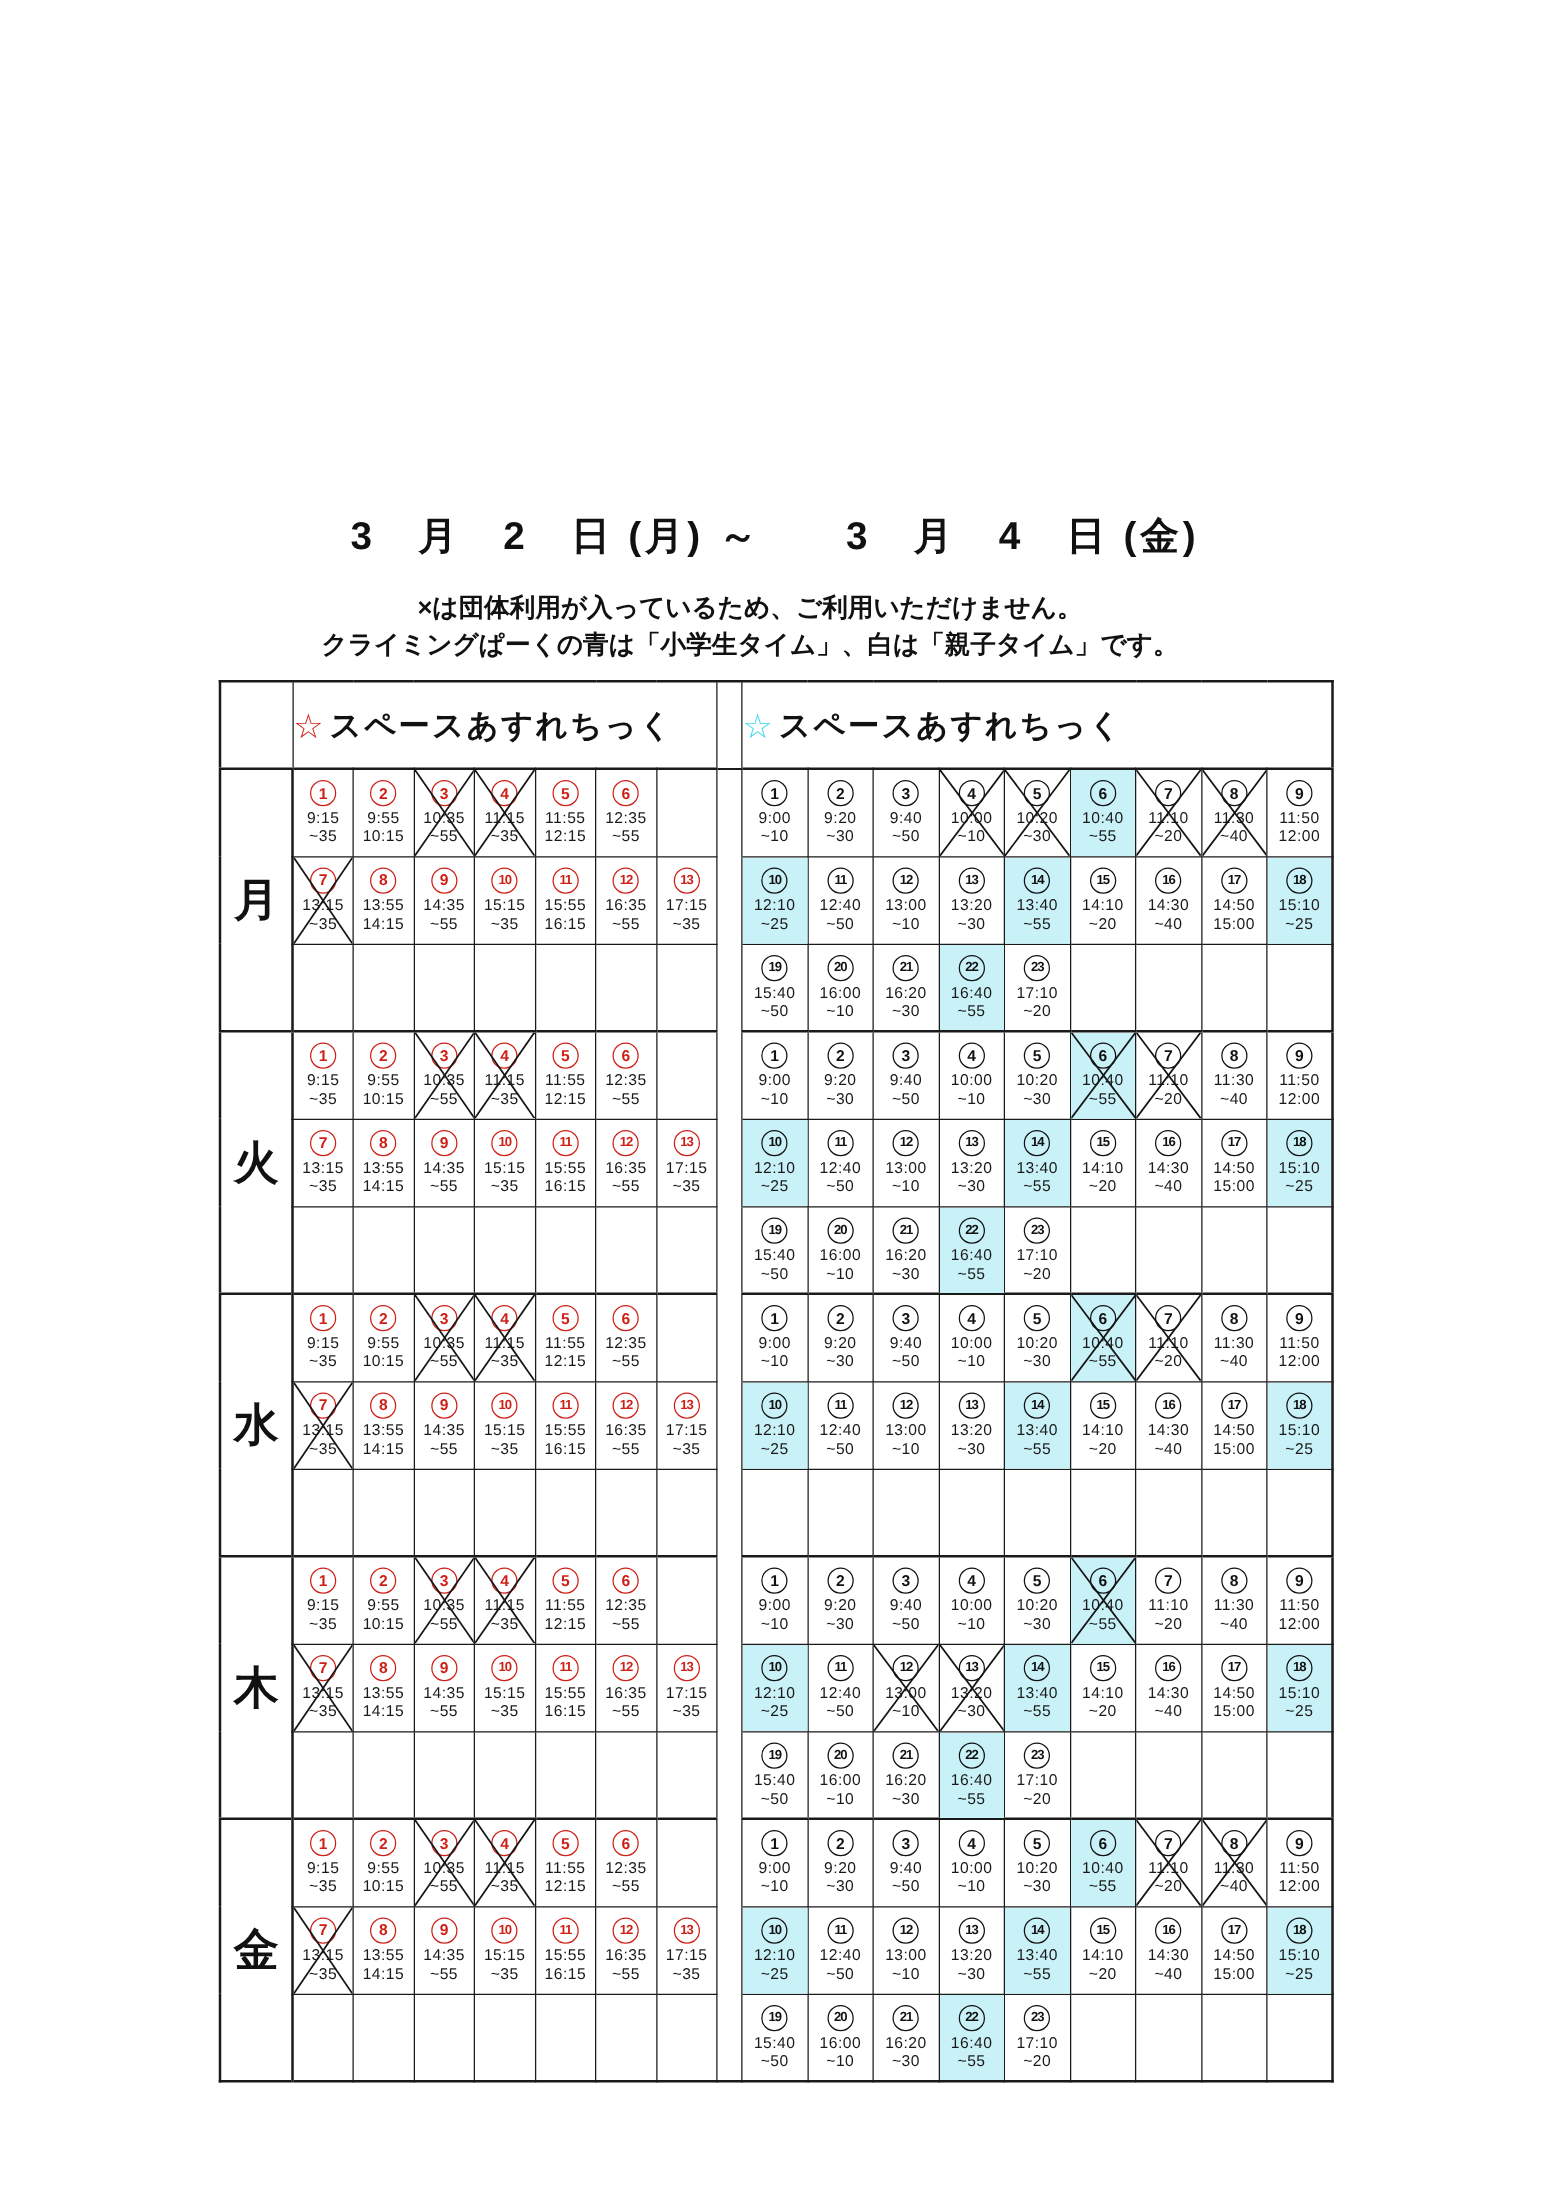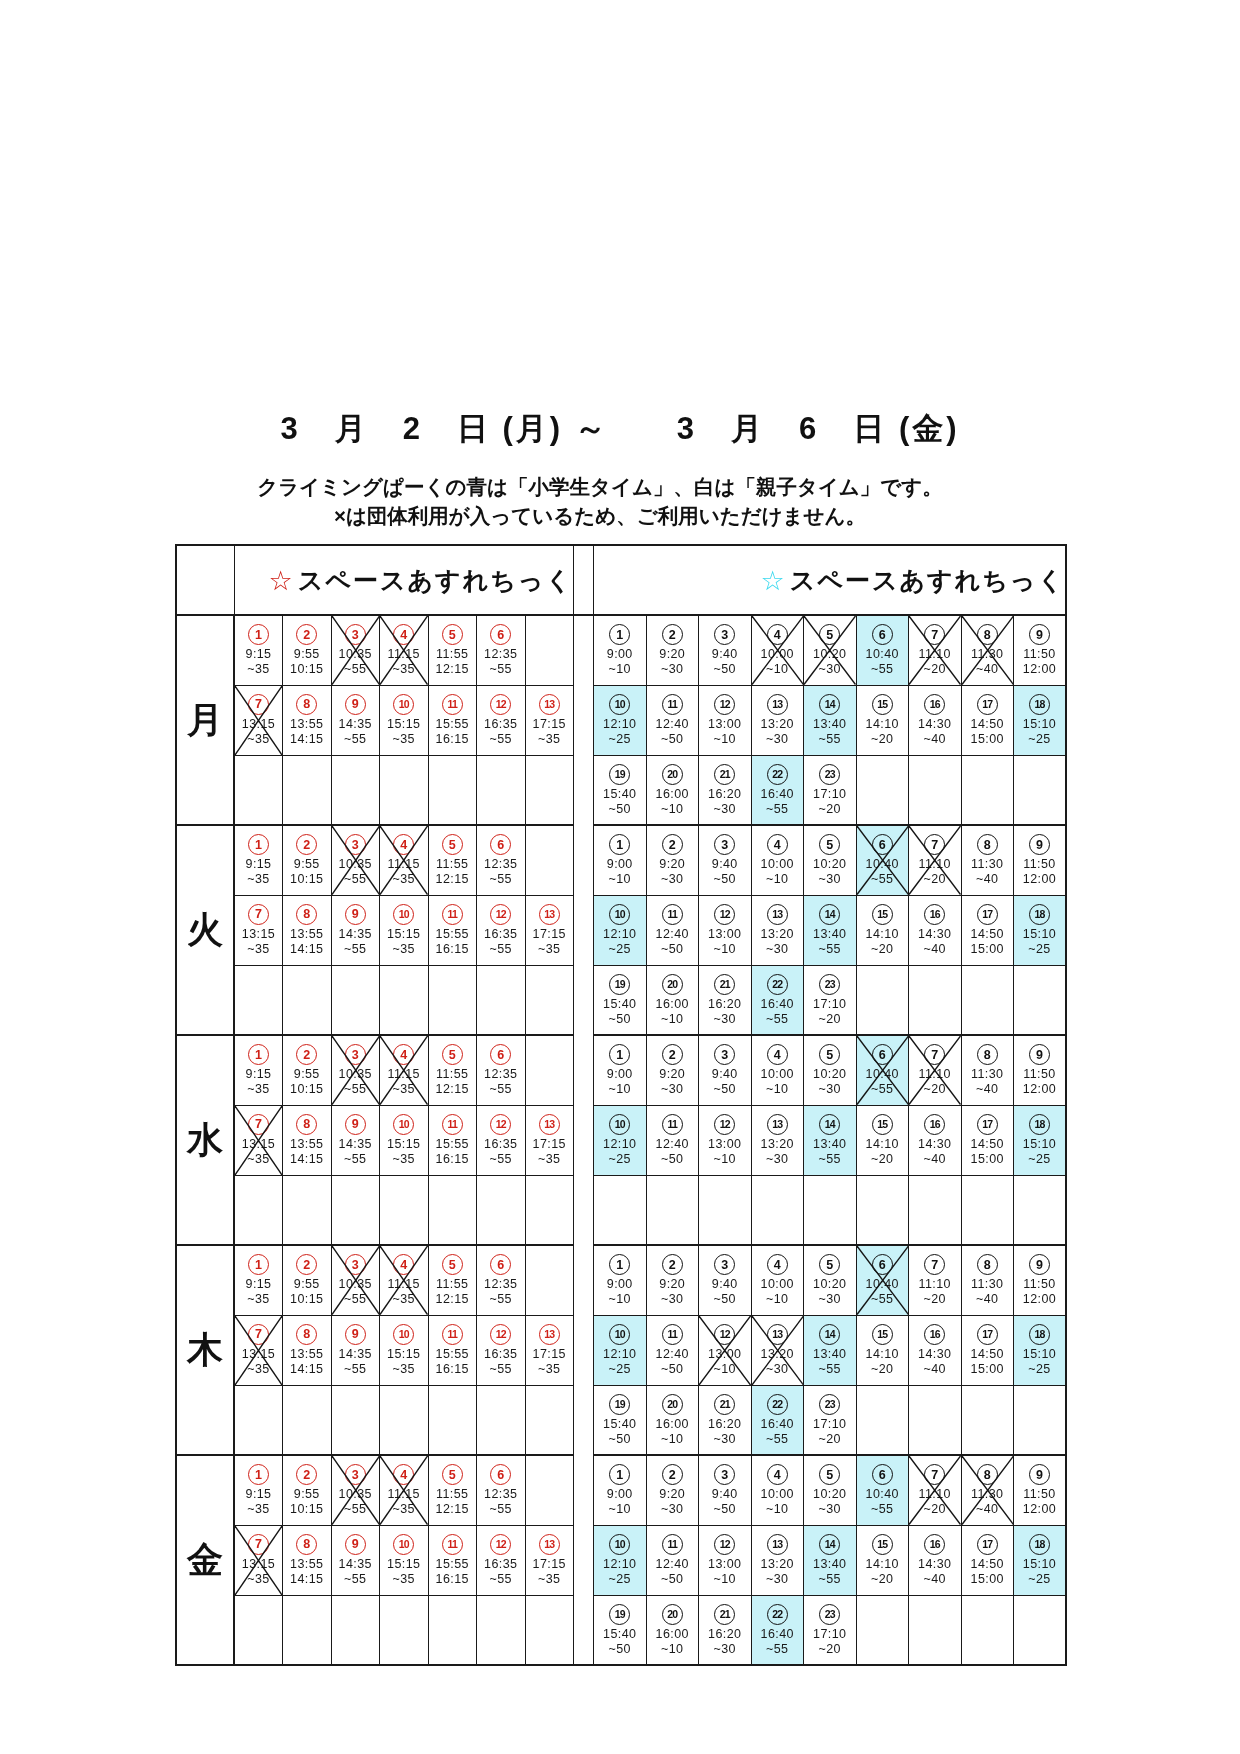--- a/index.html
+++ b/index.html
@@ -31,21 +31,21 @@
     padding:0; vertical-align:middle; position:relative;
     overflow:visible;
   }
   .sched thead td{ border-bottom:2px solid #1a1a1a; }
   .sched tr.block-top td:not(.sep){ border-top:2px solid #1a1a1a; }
   td.day{
     font-size:36px; font-weight:bold; text-align:center;
     border-right:2px solid #1a1a1a;
   }
   td.sep{ border-top:none; border-bottom:none; background:#fff; }
-  td.ghead{ text-align:right; font-size:25px; font-weight:bold; letter-spacing:2px; }
+  td.ghead{ text-align:left; font-size:25px; font-weight:bold; letter-spacing:2px; }
   .star{ font-size:27px; font-weight:normal; margin-right:3px; vertical-align:-1px; }
   td.slot.blue{ background:#c9f2f8; }
   .cw{
     display:flex; flex-direction:column; align-items:center; justify-content:center;
     height:100%; padding-top:1px;
   }
   .circ{
     width:21px; height:21px; border-radius:50%;
     display:flex; align-items:center; justify-content:center;
     font-weight:bold; font-size:12.5px; line-height:1;
@@ -59,25 +59,25 @@
     color:#1a1a1a; white-space:nowrap; font-weight:500;
   }
   svg.x{
     position:absolute; left:0; top:0; width:100%; height:100%;
     stroke:#151515; pointer-events:none;
   }
 </style>
 </head>
 <body>
 
-<div class="title">3　月　2　日 (月) ～　　3　月　6　日 (金)</div>
+<div class="title">3　月　2　日 (月) ～　　3　月　4　日 (金)</div>
 
 <div class="notes">
+  <div>×は団体利用が入っているため、ご利用いただけません。</div>
   <div>クライミングぱーくの青は「小学生タイム」、白は「親子タイム」です。</div>
-  <div>×は団体利用が入っているため、ご利用いただけません。</div>
 </div>
 
 <table class="sched">
   <colgroup>
     <col style="width:58px">
     <col span="7" style="width:48.5px">
     <col style="width:20px">
     <col span="9" style="width:52.5px">
   </colgroup>
   <thead>

